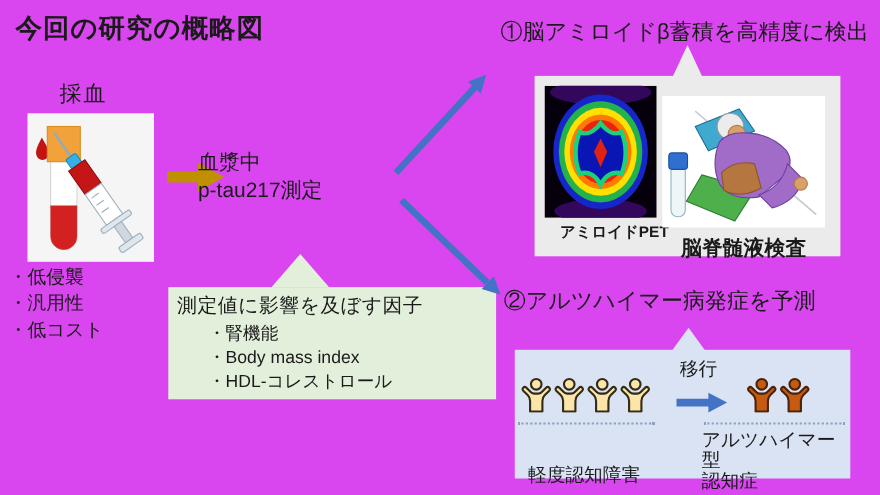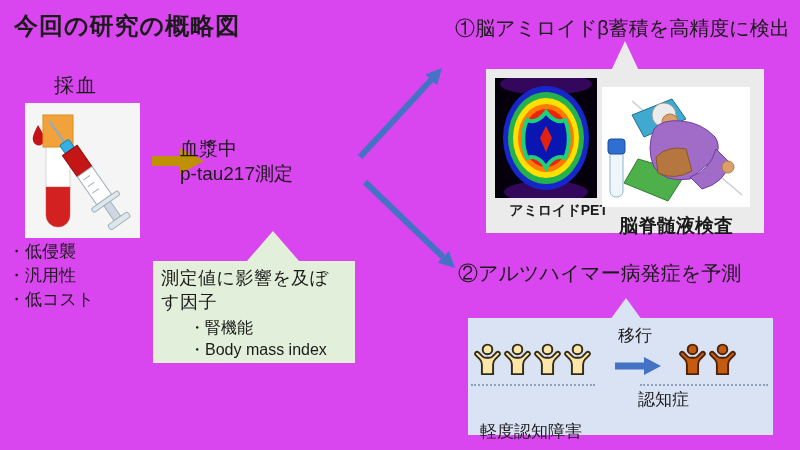--- a/index.html
+++ b/index.html
@@ -12,21 +12,21 @@
           font-family:"Liberation Sans",sans-serif;color:var(--text);}
   .abs{position:absolute;}
   .page-title{left:14px;top:10px;font-size:24px;font-weight:600;letter-spacing:1px;}
   .blood-label{left:54px;top:72px;font-size:20px;font-weight:500;letter-spacing:2px;}
   .blood-img{left:25px;top:103px;width:115px;height:135px;background:#f5f5f5;}
   .merits{left:8px;top:240px;font-size:17px;line-height:24px;list-style:none;margin:0;padding:0;}
   .gold-arrow{left:150px;top:144px;}
   .plasma{left:180px;top:136px;width:175px;text-align:left;font-size:19px;line-height:25px;}
   .tri{width:0;height:0;}
   .factors-tri{left:247px;top:231px;border-left:26px solid transparent;border-right:26px solid transparent;border-bottom:30px solid var(--factors-bg);}
-  .factors-box{left:153px;top:261px;width:202px;height:102px;background:var(--factors-bg);box-sizing:border-box;padding:5px 8px;}
+  .factors-box{left:153px;top:261px;width:298px;height:102px;background:var(--factors-bg);box-sizing:border-box;padding:5px 8px;}
   .factors-title{font-size:18px;letter-spacing:0.5px;}
   .factors-list{list-style:none;margin:3px 0 0 28px;padding:0;font-size:16px;line-height:22px;}
   .diverge{left:352px;top:52px;}
   .heading-1{left:455px;top:15px;font-size:20px;font-weight:500;}
   .gray-tri{left:611px;top:41px;border-left:14px solid transparent;border-right:14px solid transparent;border-bottom:30px solid var(--evidence-bg);}
   .evidence-panel{left:486px;top:69px;width:278px;height:164px;background:var(--evidence-bg);}
   .pet-img{left:9px;top:9px;}
   .pet-label{left:0;top:133px;width:122px;text-align:right;font-size:14px;font-weight:bold;}
   .csf-img{left:116px;top:18px;}
   .csf-label{left:116px;top:144px;width:148px;text-align:center;font-size:19px;font-weight:bold;}
@@ -101,20 +101,21 @@
     <div>血漿中</div>
     <div>p-tau217測定</div>
   </div>
 
   <div class="abs tri factors-tri"></div>
   <div class="abs factors-box">
     <div class="factors-title">測定値に影響を及ぼす因子</div>
     <ul class="factors-list">
       <li>・腎機能</li>
       <li>・Body mass index</li>
+      <li>・HDL-コレストロール</li>
     </ul>
   </div>
 
   <svg class="abs diverge" width="110" height="225" viewBox="0 0 110 225">
     <g>
       <line x1="8" y1="105" x2="80" y2="27" style="stroke:var(--accent-blue)" stroke-width="6"></line>
       <polygon points="90,16 85.1,33.2 73.3,22.4" style="fill:var(--accent-blue)"></polygon>
     </g>
     <g>
       <line x1="13" y1="130" x2="91" y2="205" style="stroke:var(--accent-blue)" stroke-width="6"></line>
@@ -208,17 +209,18 @@
       </span>
     <span class="person person-ad">
         <svg viewBox="0 0 36 40">
           <circle class="p-fill" cx="18" cy="8" r="6"></circle>
           <path class="p-fill" d="M11,39 L11,27 Q11,23 8.5,20.5 L3.5,15.5 Q1.5,13.5 3.2,11.8 Q5,10 6.8,11.8 L12,17 Q13.5,18.5 16,18.5 L20,18.5 Q22.5,18.5 24,17 L29.2,11.8 Q31,10 32.8,11.8 Q34.5,13.5 32.5,15.5 L27.5,20.5 Q25,23 25,27 L25,39 Z"></path>
         </svg>
       </span>
       </div>
     <div class="abs dotted dot-ad"></div>
     <div class="abs grp-label ad-label">
+      <div>アルツハイマー型</div>
       <div>認知症</div>
     </div>
   </div>
 
 </div>
 
 </body></html>

